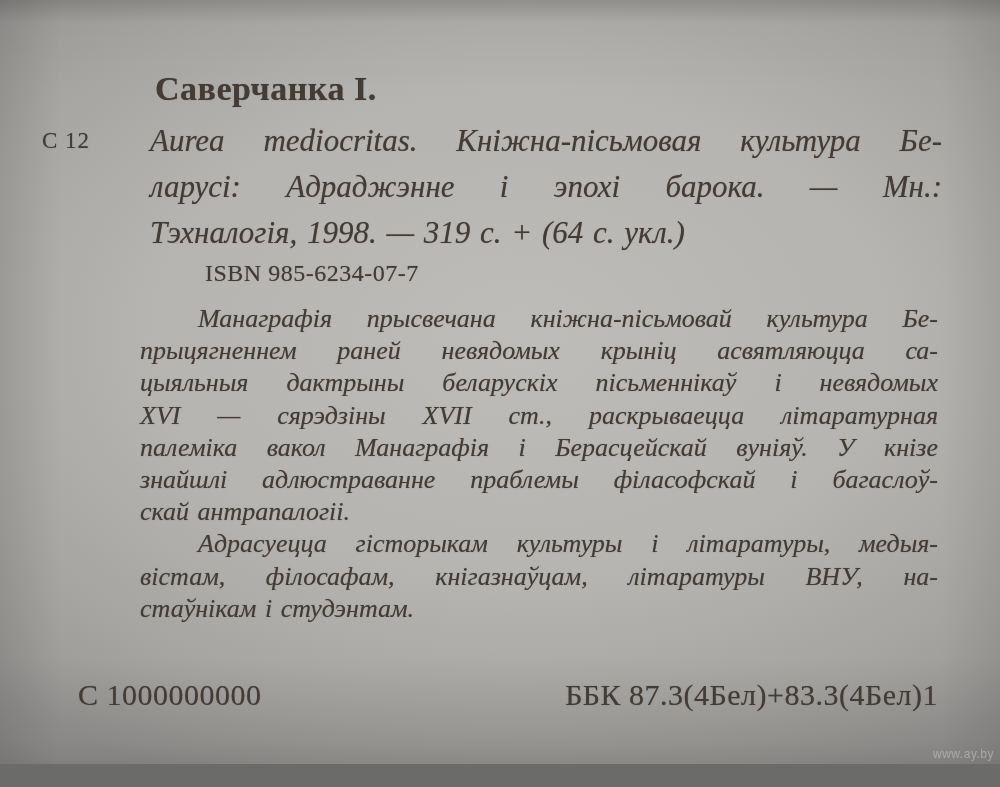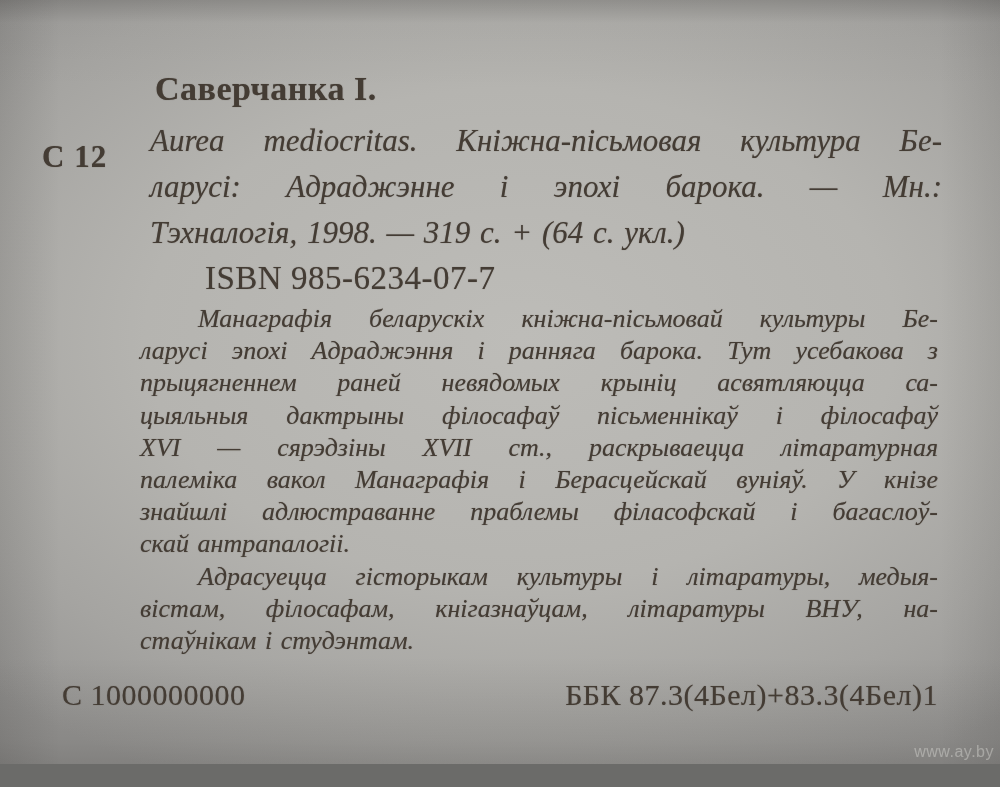--- a/index.html
+++ b/index.html
@@ -41,72 +41,71 @@
     position: absolute;
     top: 118px;
     left: 150px;
     width: 792px;
     font-size: 31px;
     line-height: 46px;
   }
   .classification-code {
     position: absolute;
     left: -108px;
-    top: 16px;
-    font-size: 31px;
+    top: 0;
+    font-size: 23px;
     letter-spacing: 1px;
-    font-weight: bold;
   }
   
   .lines .line {
     text-align: justify;
     text-align-last: justify;
     text-shadow: 0 0 1px rgba(68,60,52,0.55);
     word-spacing: 2px;
     font-style: italic;
   }
   .lines .line:last-child { text-align-last: left; }
   .para .line:first-child { padding-left: 58px; }
   
   .isbn-line {
     position: absolute;
     top: 260px;
     left: 205px;
-    font-size: 33px;
+    font-size: 24px;
     letter-spacing: 0.5px;
   }
   
   .annotation {
     position: absolute;
     top: 303px;
     left: 140px;
     width: 798px;
     font-size: 26px;
     line-height: 32.2px;
   }
   
   .footer-row {
     position: absolute;
     top: 678px;
-    left: 62px;
+    left: 78px;
     right: 62px;
     display: flex;
     justify-content: space-between;
     align-items: baseline;
     font-size: 30px;
   }
   .copyright-code { letter-spacing: 0.5px; }
   .bbk-code { letter-spacing: 0.5px; }
   
   .watermark {
     position: absolute;
     right: 6px;
     bottom: 3px;
     font-family: "Liberation Sans", "DejaVu Sans", sans-serif;
-    font-size: 16px;
+    font-size: 12px;
     color: rgba(235,235,230,0.38);
     text-shadow: none;
     letter-spacing: 0.5px;
   }
 </style>
 </head>
 <body>
 
 <div class="photo-frame">
 
@@ -118,24 +117,23 @@
         <div class="line">Aurea mediocritas. Кніжна-пісьмовая культура Бе-</div>
         <div class="line">ларусі: Адраджэнне і эпохі барока. — Мн.:</div>
         <div class="line">Тэхналогія, 1998. — 319 с. + (64 с. укл.)</div>
       </div>
   </div>
 
   <div class="isbn-line txt">ISBN 985-6234-07-7</div>
 
   <div class="annotation">
     <div class="lines para">
-        <div class="line">Манаграфія беларускіх кніжна-пісьмовай культуры Бе-</div>
-        <div class="line">ларусі эпохі Адраджэння і ранняга барока. Тут усебакова з</div>
+        <div class="line">Манаграфія прысвечана кніжна-пісьмовай культура Бе-</div>
         <div class="line">прыцягненнем раней невядомых крыніц асвятляюцца са-</div>
-        <div class="line">цыяльныя дактрыны філосафаў пісьменнікаў і філосафаў</div>
+        <div class="line">цыяльныя дактрыны беларускіх пісьменнікаў і невядомых</div>
         <div class="line">XVI — сярэдзіны XVII ст., раскрываецца літаратурная</div>
         <div class="line">палеміка вакол Манаграфія і Берасцейскай вуніяў. У кнізе</div>
         <div class="line">знайшлі адлюстраванне праблемы філасофскай і багаслоў-</div>
         <div class="line">скай антрапалогіі.</div>
       </div>
     <div class="lines para">
         <div class="line">Адрасуецца гісторыкам культуры і літаратуры, медыя-</div>
         <div class="line">вістам, філосафам, кнігазнаўцам, літаратуры ВНУ, на-</div>
         <div class="line">стаўнікам і студэнтам.</div>
       </div>

